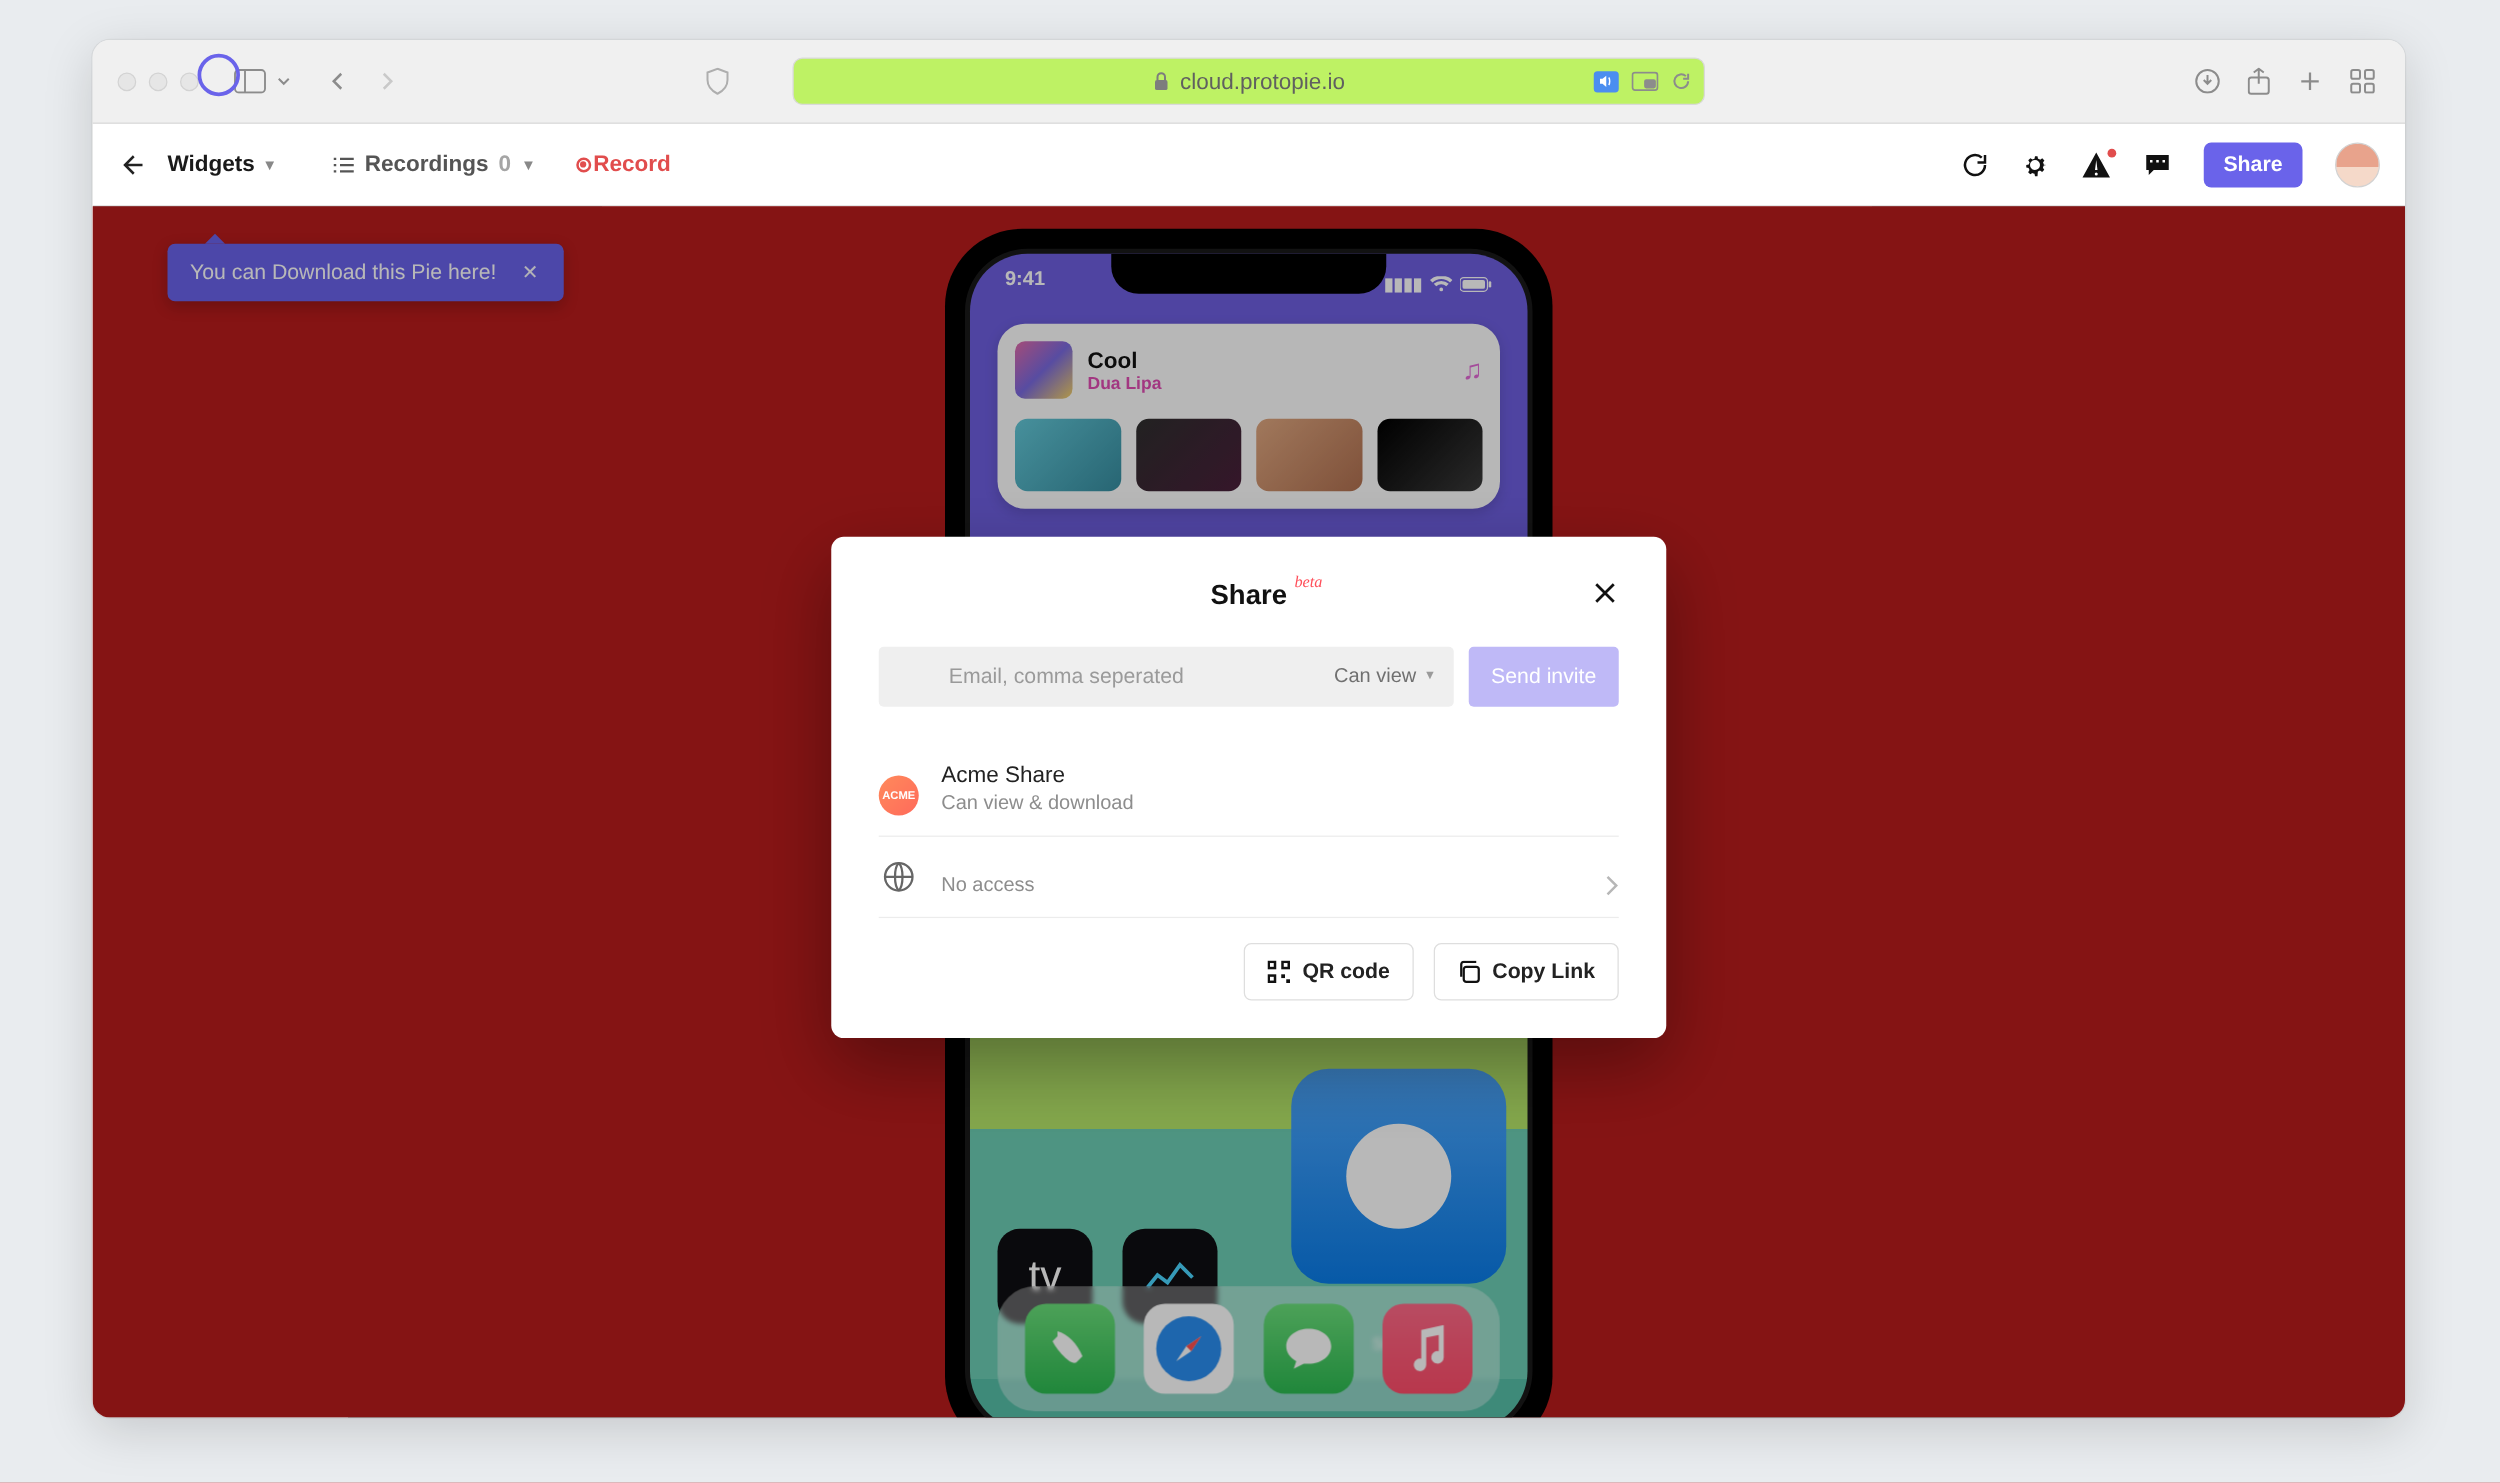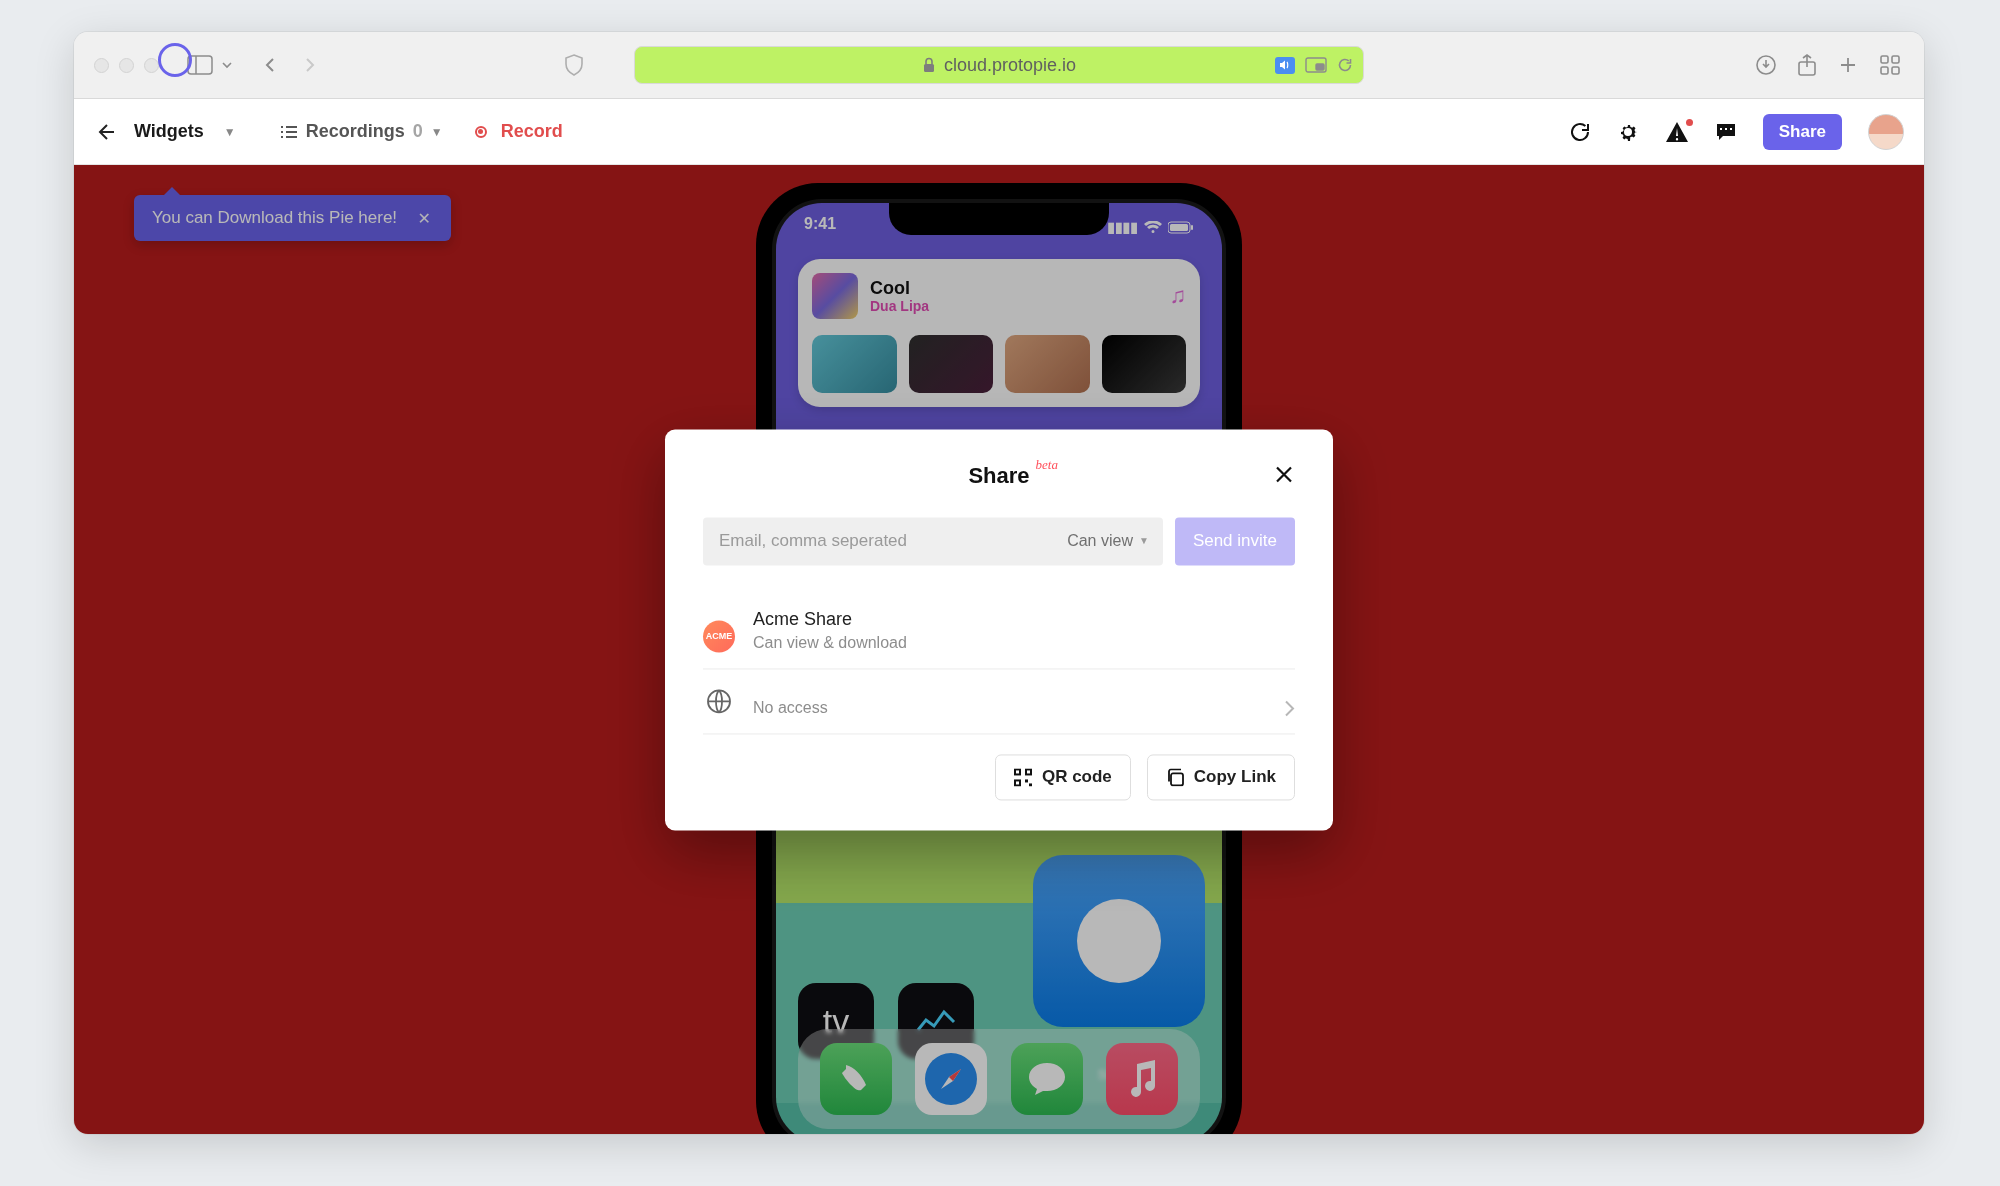--- a/index.html
+++ b/index.html
@@ -71,33 +71,33 @@
     background: #fff;
     border-bottom: 1px solid #e5e5e5;
     display: flex;
     align-items: center;
     padding: 0 20px;
     gap: 18px;
     color: #1a1a1a;
     font-weight: 600;
     font-size: 18px;
   }
-  .app-toolbar .title-group { display:flex; align-items:center; gap:20px; position:relative;}
+  .app-toolbar .title-group { display:flex; align-items:center; gap:6px; position:relative;}
   .app-toolbar .caret { color:#888; font-size:12px; }
   .ring-cursor {
     position: absolute;
     left: 84px; top: 11px;
     width: 34px; height: 34px;
     border: 3px solid #6a63ea;
     border-radius: 50%;
     pointer-events: none;
   }
   .rec-group { display:flex; align-items:center; gap:8px; color:#555; font-weight:600;}
   .rec-group .count { color:#a5a5a5; }
-  .record-btn { color:#e14d4d; display:flex; align-items:center; gap:14px; font-weight:600;}
+  .record-btn { color:#e14d4d; display:flex; align-items:center; gap:2px; font-weight:600;}
   .record-dot { width:12px; height:12px; border:2px solid #e14d4d; border-radius:50%; display:inline-flex; align-items:center; justify-content:center;}
   .record-dot::after{content:''; width:5px; height:5px; background:#e14d4d; border-radius:50%;}
   .app-toolbar .spacer { flex:1 1 auto; }
   .app-icons { display:flex; align-items:center; gap:26px; color:#222; }
   .warning-wrap { position: relative; display:flex; }
   .warning-wrap .red-dot { position:absolute; top:-2px; right:-4px; width:7px; height:7px; background:#e14d4d; border-radius:50%; }
   .share-btn {
     background:#6a63ea; color:#fff; padding:8px 16px; border-radius:6px; font-weight:600; font-size:17px;
   }
   .avatar {
@@ -239,21 +239,21 @@
   .modal-close { position:absolute; right:0; top:0; color:#333; cursor:pointer;}
   .modal-close svg { width:22px; height:22px; }
 
   .invite-row { display:flex; gap:12px; align-items:stretch; margin-bottom:28px;}
   .invite-field {
     flex:1; background:#efefef; border-radius:4px; height:48px;
     display:flex; align-items:center; padding:0 14px; color:#9a9a9a; font-size:17px;
     justify-content: space-between;
   }
   .invite-field input {
-    flex:1; border:none; background:transparent; outline:none; font-size:17px; color:#333;
+    flex:1; border:none; background:transparent; outline:none; font-size:17px; color:#333;margin-left:40px;
   }
   .invite-field input::placeholder{color:#9a9a9a;}
   .perm-select { display:flex; align-items:center; gap:6px; color:#707070; font-size:16px; white-space:nowrap;}
   .send-btn {
     background:#bfb9f7; color:#fff; border-radius:4px; padding:0 18px; display:flex; align-items:center;
     font-size:17px; font-weight:500;
   }
 
   .share-row {
     display:flex; align-items:flex-end; gap:18px; padding:16px 0; border-bottom:1px solid #ececec;

